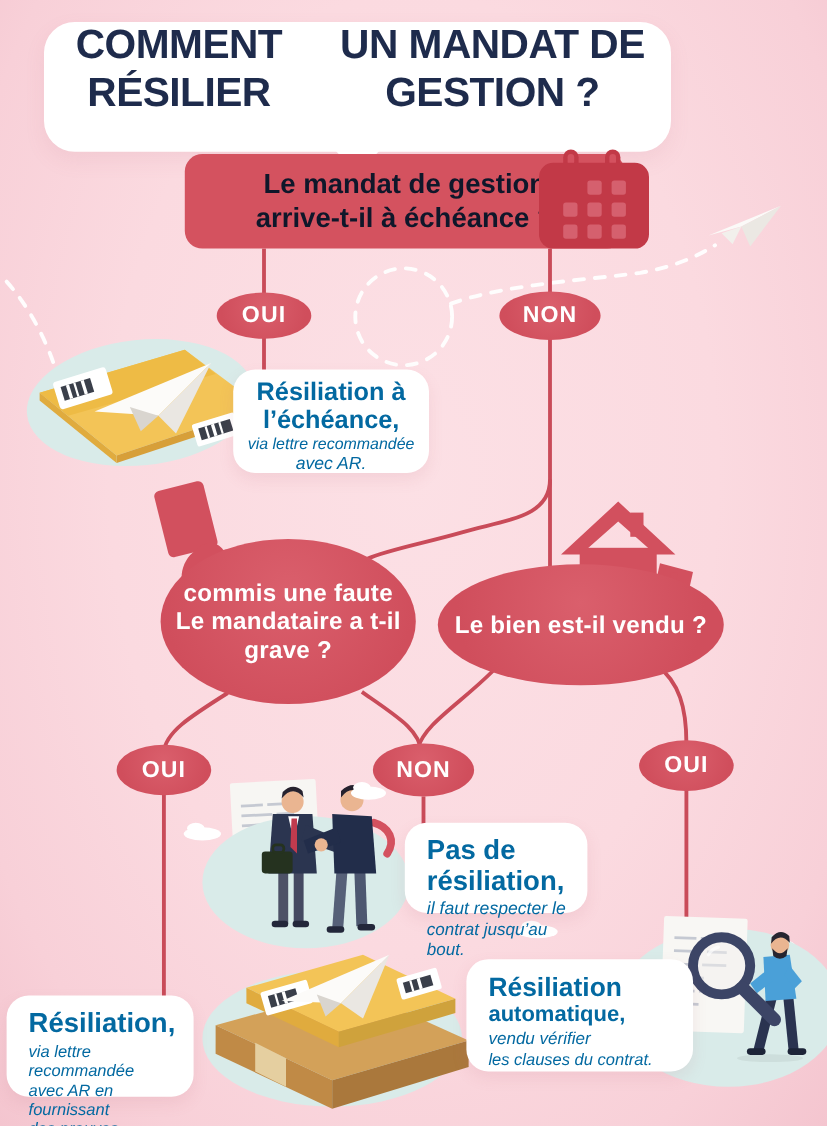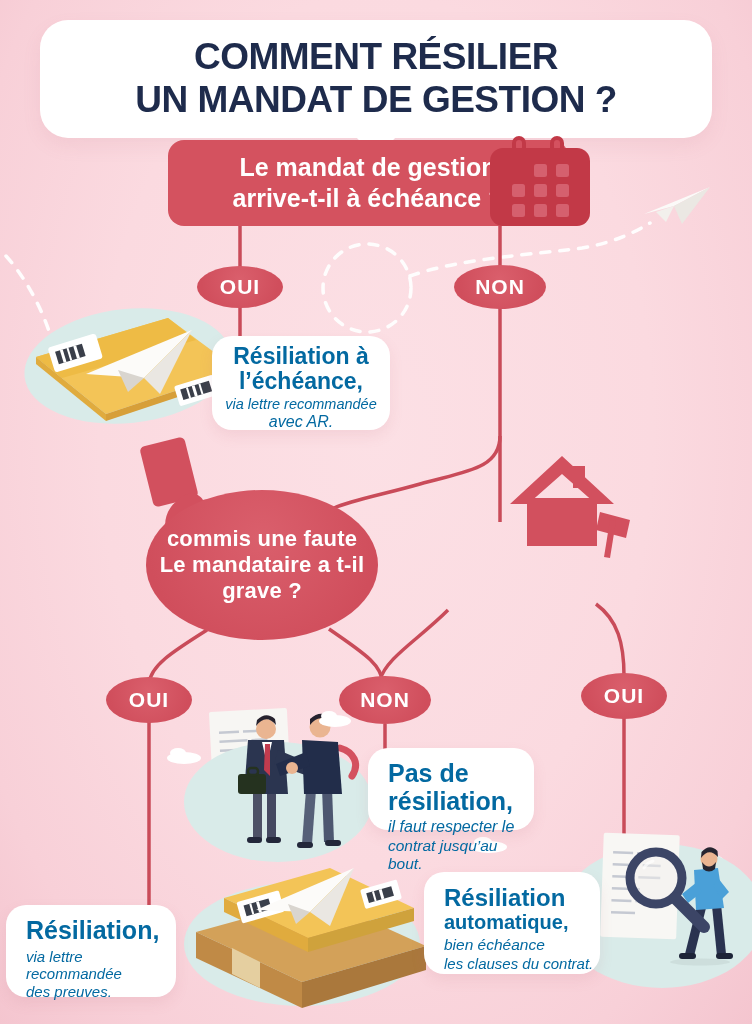--- a/index.html
+++ b/index.html
@@ -5,34 +5,34 @@
   html,body{margin:0;padding:0;background:#e9e3e6;}
   .canvas{
     position:relative;width:752px;height:1024px;overflow:hidden;margin:0 auto;
     font-family:"Liberation Sans",sans-serif;
     background:
       radial-gradient(ellipse at 50% 42%, #fce0e5 0%, #fbdae0 52%, #f8d0d8 82%, #f4c5cf 100%);
   }
   .layer{position:absolute;inset:0;width:752px;height:1024px;pointer-events:none;}
   .z1{z-index:1}.z4{z-index:4}.z6{z-index:6}
   .title-card{
-    position:absolute;left:40px;top:20px;width:672px;height:118px;background:#fff;
-    border-radius:28px;z-index:5;display:flex;flex-direction:column;justify-content:center;
-    align-items:center;box-shadow:0 8px 18px rgba(190,110,125,.10);
+    position:absolute;left:40px;top:20px;width:570px;height:118px;background:#fff;
+    border-radius:28px;z-index:5;display:flex;flex-direction:row;justify-content:center;
+    align-items:flex-start;box-shadow:0 8px 18px rgba(190,110,125,.10);
   }
   .title-card:after{
     content:"";position:absolute;bottom:-20px;left:50%;margin-left:-21px;width:0;height:0;
     border-left:21px solid transparent;border-right:21px solid transparent;border-top:22px solid #fff;
   }
   .title-line{display:block;color:#1e2b4c;font-weight:bold;font-size:37px;line-height:1.16;letter-spacing:-.5px;text-align:center;}
   .q1-box{
     position:absolute;left:168px;top:140px;width:400px;height:86px;background:#d4525f;
     border-radius:16px;z-index:5;display:flex;flex-direction:column;justify-content:center;align-items:center;
   }
-  .q1-line{display:block;color:#ffffff;font-weight:bold;font-size:25px;line-height:1.24;text-align:center;}
+  .q1-line{display:block;color:#0f172a;font-weight:bold;font-size:25px;line-height:1.24;text-align:center;}
   .oval{
     position:absolute;z-index:6;border-radius:50%;display:flex;align-items:center;justify-content:center;
     background:radial-gradient(circle at 50% 32%, #da5f6c 0%, #d04e5c 75%);
     color:#fff;font-weight:bold;letter-spacing:1px;text-align:center;
   }
   .oval .line{display:block;letter-spacing:.2px;line-height:1.18;}
   .card{
     position:absolute;background:#fff;border-radius:20px;z-index:5;color:#0369a1;
     box-shadow:0 6px 14px rgba(190,110,125,.12);
   }
@@ -269,20 +269,21 @@
   </svg>
 
   <div class="oval" style="left:197px;top:266px;width:86px;height:42px;font-size:21px">OUI</div>
   <div class="oval" style="left:454px;top:265px;width:92px;height:44px;font-size:21px">NON</div>
 
   <div class="oval" style="left:146px;top:490px;width:232px;height:150px;flex-direction:column;font-size:22px;letter-spacing:0;">
     <span class="line">commis une faute</span>
     <span class="line">Le mandataire a t-il</span>
     <span class="line">grave ?</span>
   </div>
+  <div class="oval" style="left:398px;top:513px;width:260px;height:110px;font-size:22px;letter-spacing:.2px;">Le bien est-il vendu ?</div>
 
   <div class="oval" style="left:106px;top:677px;width:86px;height:46px;font-size:21px">OUI</div>
   <div class="oval" style="left:339px;top:676px;width:92px;height:48px;font-size:21px">NON</div>
   <div class="oval" style="left:581px;top:673px;width:86px;height:46px;font-size:21px">OUI</div>
 
   <div class="card" style="left:212px;top:336px;width:178px;height:86px;text-align:center;padding-top:8px;">
     <span class="t" style="font-size:23px">Résiliation à</span>
     <span class="t" style="font-size:23px">l’échéance,</span>
     <span class="d" style="font-size:14.5px;margin-top:1px">via lettre recommandée</span>
     <span class="d" style="font-size:16px">avec AR.</span>
@@ -291,23 +292,24 @@
   <div class="card" style="left:368px;top:748px;width:166px;height:82px;padding:12px 0 0 20px;box-sizing:border-box;">
     <span class="t" style="font-size:25px">Pas de</span>
     <span class="t" style="font-size:25px">résiliation,</span>
     <span class="d" style="font-size:16px;margin-top:3px">il faut respecter le</span>
     <span class="d" style="font-size:15.5px">contrat jusqu’au bout.</span>
   </div>
 
   <div class="card" style="left:6px;top:905px;width:170px;height:92px;padding:12px 0 0 20px;box-sizing:border-box;">
     <span class="t" style="font-size:25px">Résiliation,</span>
     <span class="d" style="font-size:15px;margin-top:3px">via lettre recommandée</span>
+    <span class="d" style="font-size:15px">avec AR en fournissant</span>
     <span class="d" style="font-size:15px">des preuves.</span>
   </div>
 
-  <div class="card" style="left:424px;top:872px;width:176px;height:102px;padding:13px 0 0 20px;box-sizing:border-box;">
+  <div class="card" style="left:424px;top:872px;width:206px;height:102px;padding:13px 0 0 20px;box-sizing:border-box;">
     <span class="t" style="font-size:24px">Résiliation</span>
     <span class="t" style="font-size:20px">automatique,</span>
-    <span class="d" style="font-size:15.5px;margin-top:3px">bien échéance</span>
+    <span class="d" style="font-size:15.5px;margin-top:3px">vendu vérifier</span>
     <span class="d" style="font-size:15px">les clauses du contrat.</span>
   </div>
 
 </div>
 
 </body></html>

